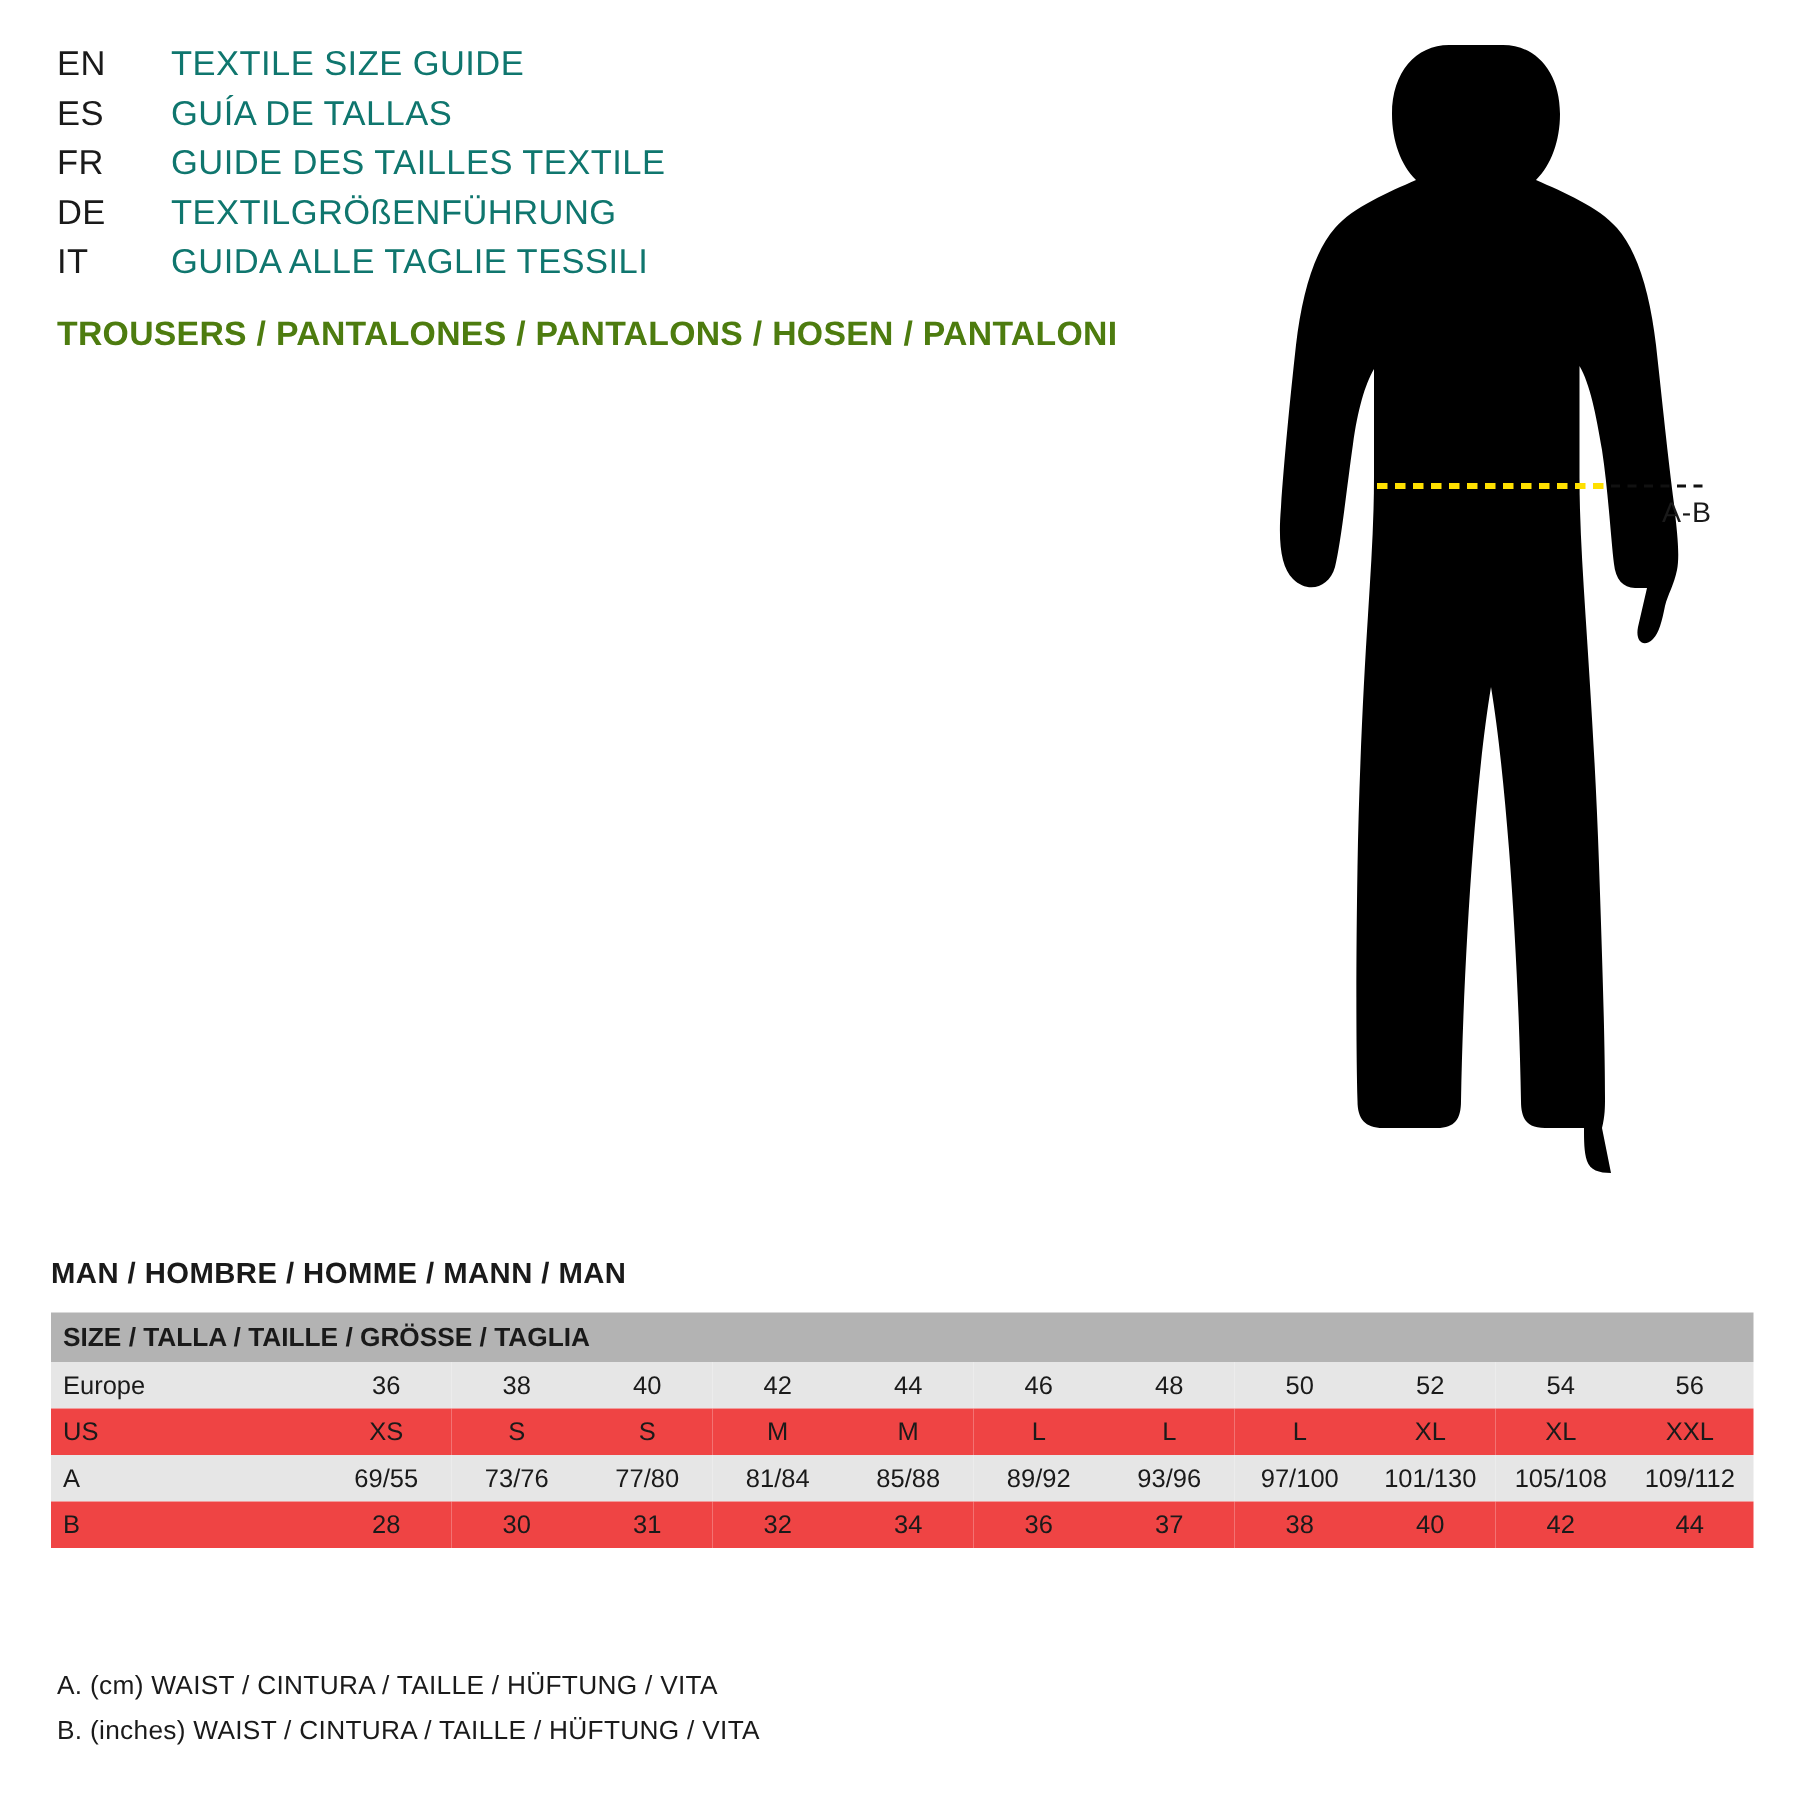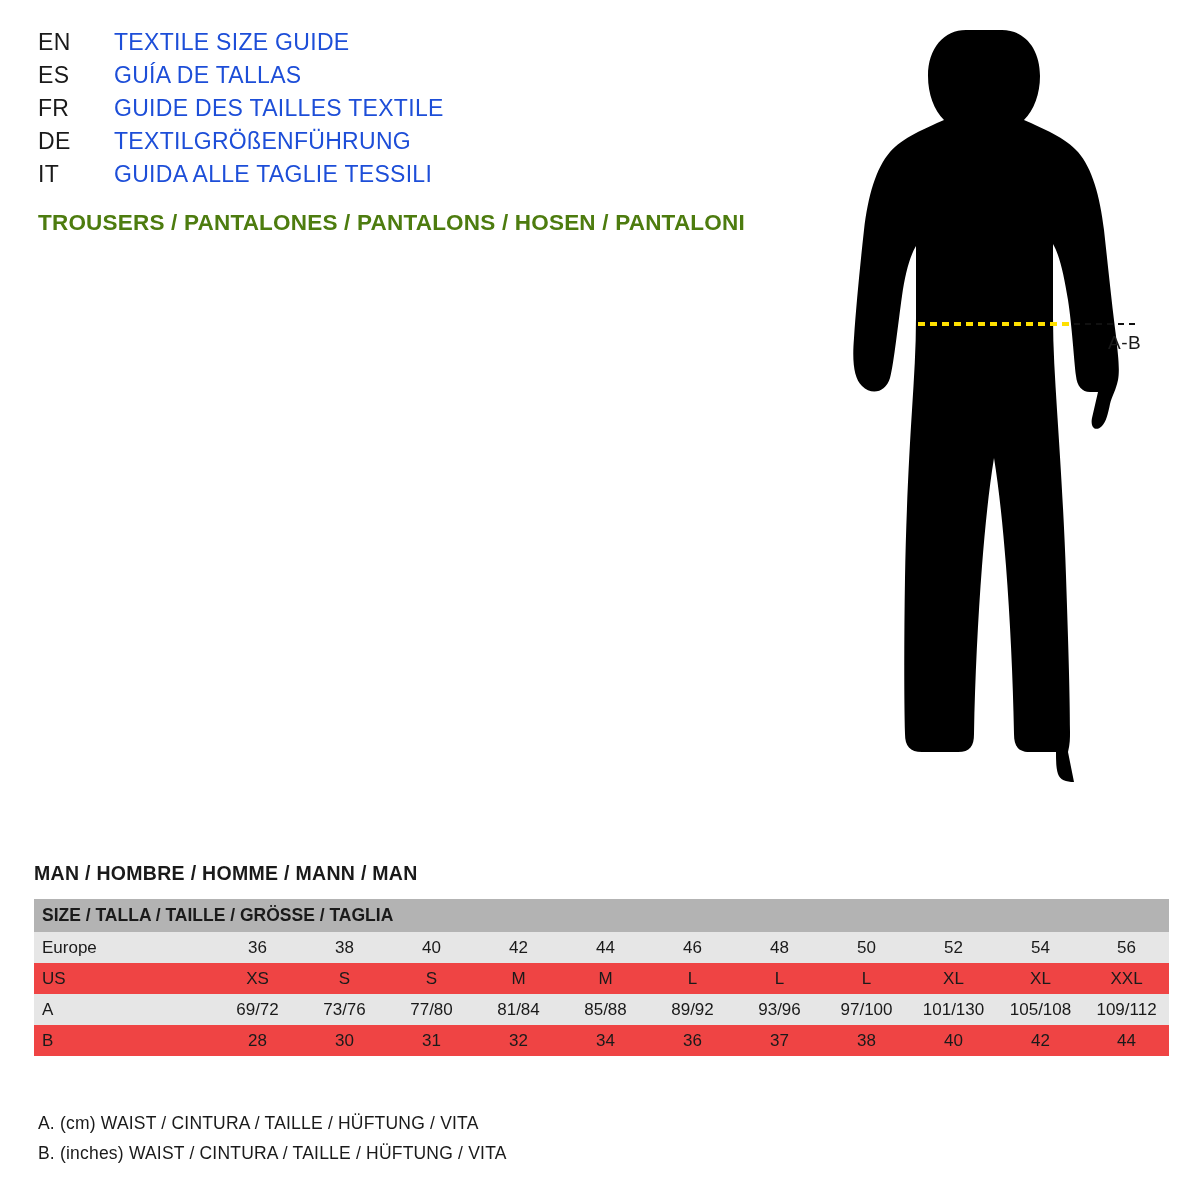--- a/index.html
+++ b/index.html
@@ -30,21 +30,21 @@
   }
   .lang-code {
     width: 76px;
     font-size: 23px;
     letter-spacing: 0.3px;
     color: #1a1a1a;
   }
   .lang-text {
     font-size: 23px;
     letter-spacing: 0.3px;
-    color: #1d4ed8;
+    color: #0f766e;
   }
   #garment-title {
     margin-top: 19px;
     font-size: 22.5px;
     font-weight: bold;
     letter-spacing: 0.2px;
     color: #4d7c0f;
   }
 
   
@@ -64,21 +64,21 @@
     top: 314px;
     font-size: 19px;
     color: #1a1a1a;
     letter-spacing: 0.5px;
   }
 
   
   #table-block {
     position: absolute;
     left: 34px;
-    top: 862px;
+    top: 838px;
     width: 1134px;
   }
   #gender-title {
     font-size: 19.5px;
     font-weight: bold;
     letter-spacing: 0.3px;
     margin-bottom: 14px;
     color: #1a1a1a;
   }
   table.size-table {
@@ -260,21 +260,21 @@
         <td>L</td>
         <td>L</td>
         <td>L</td>
         <td>XL</td>
         <td>XL</td>
         <td>XXL</td>
       </tr>
 
       <tr class="shade">
         <td class="rowlabel">A</td>
-        <td>69/72</td>
+        <td>69/55</td>
         <td>73/76</td>
         <td>77/80</td>
         <td>81/84</td>
         <td>85/88</td>
         <td>89/92</td>
         <td>93/96</td>
         <td>97/100</td>
         <td>101/130</td>
         <td>105/108</td>
         <td>109/112</td>

